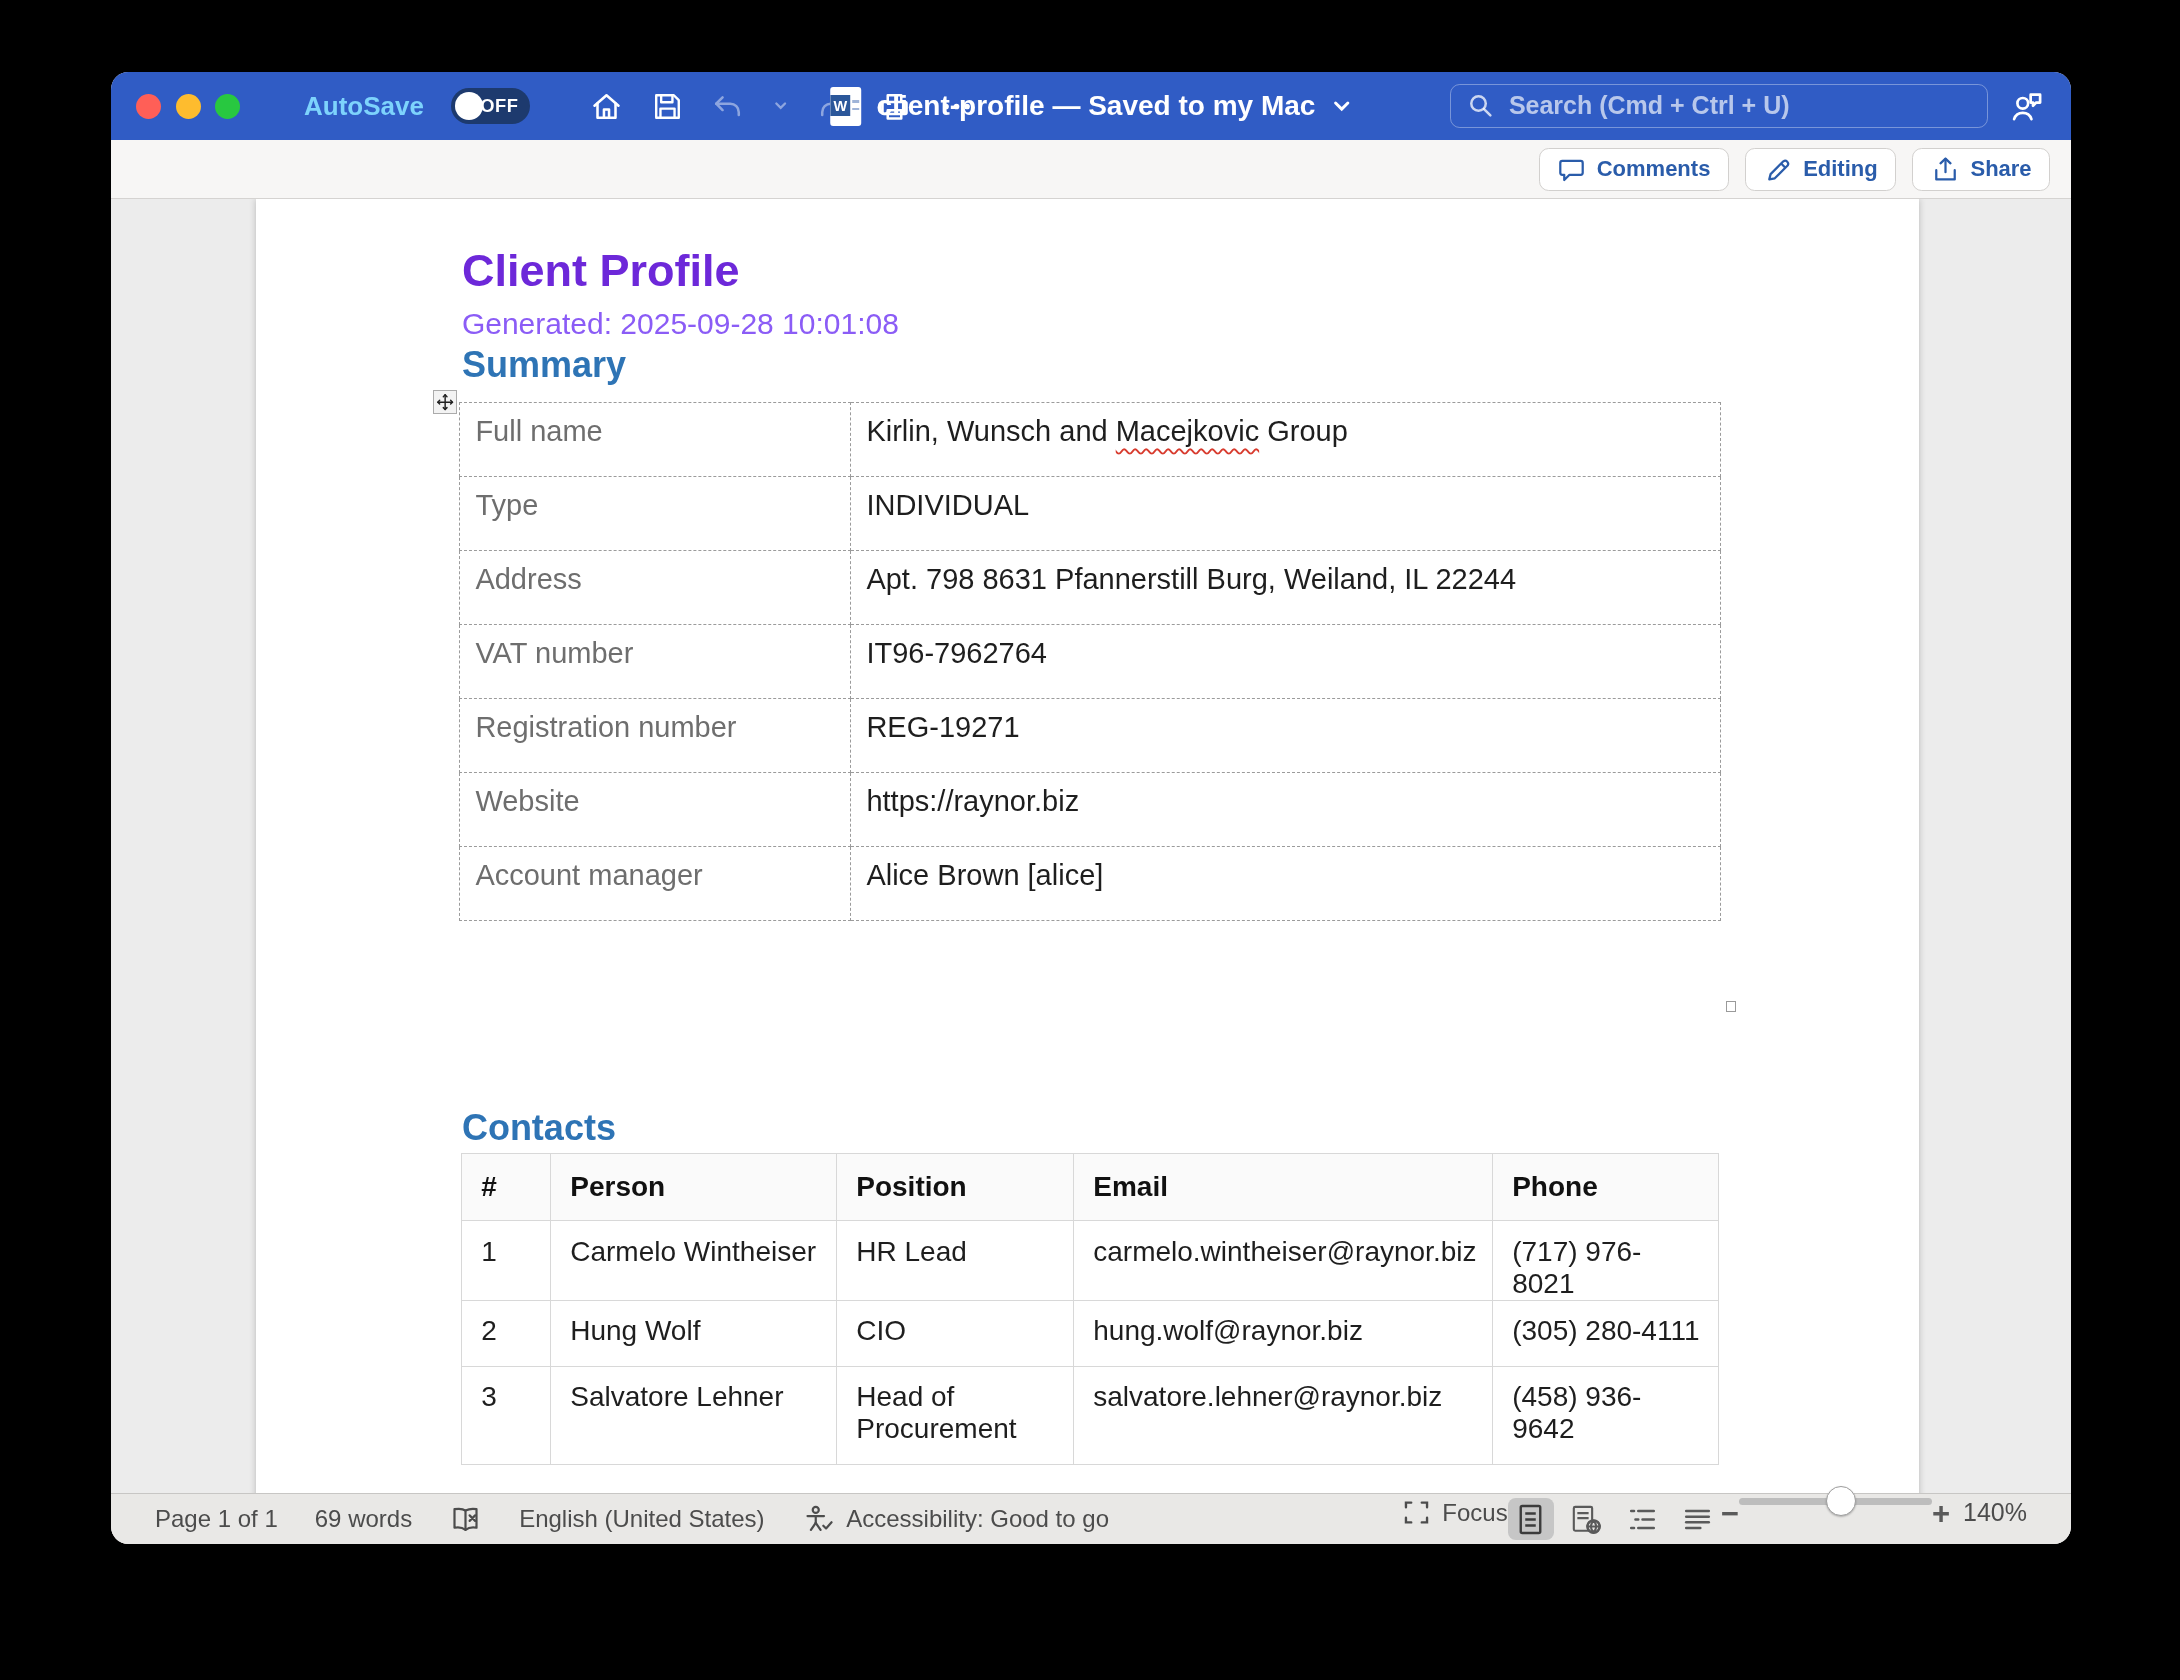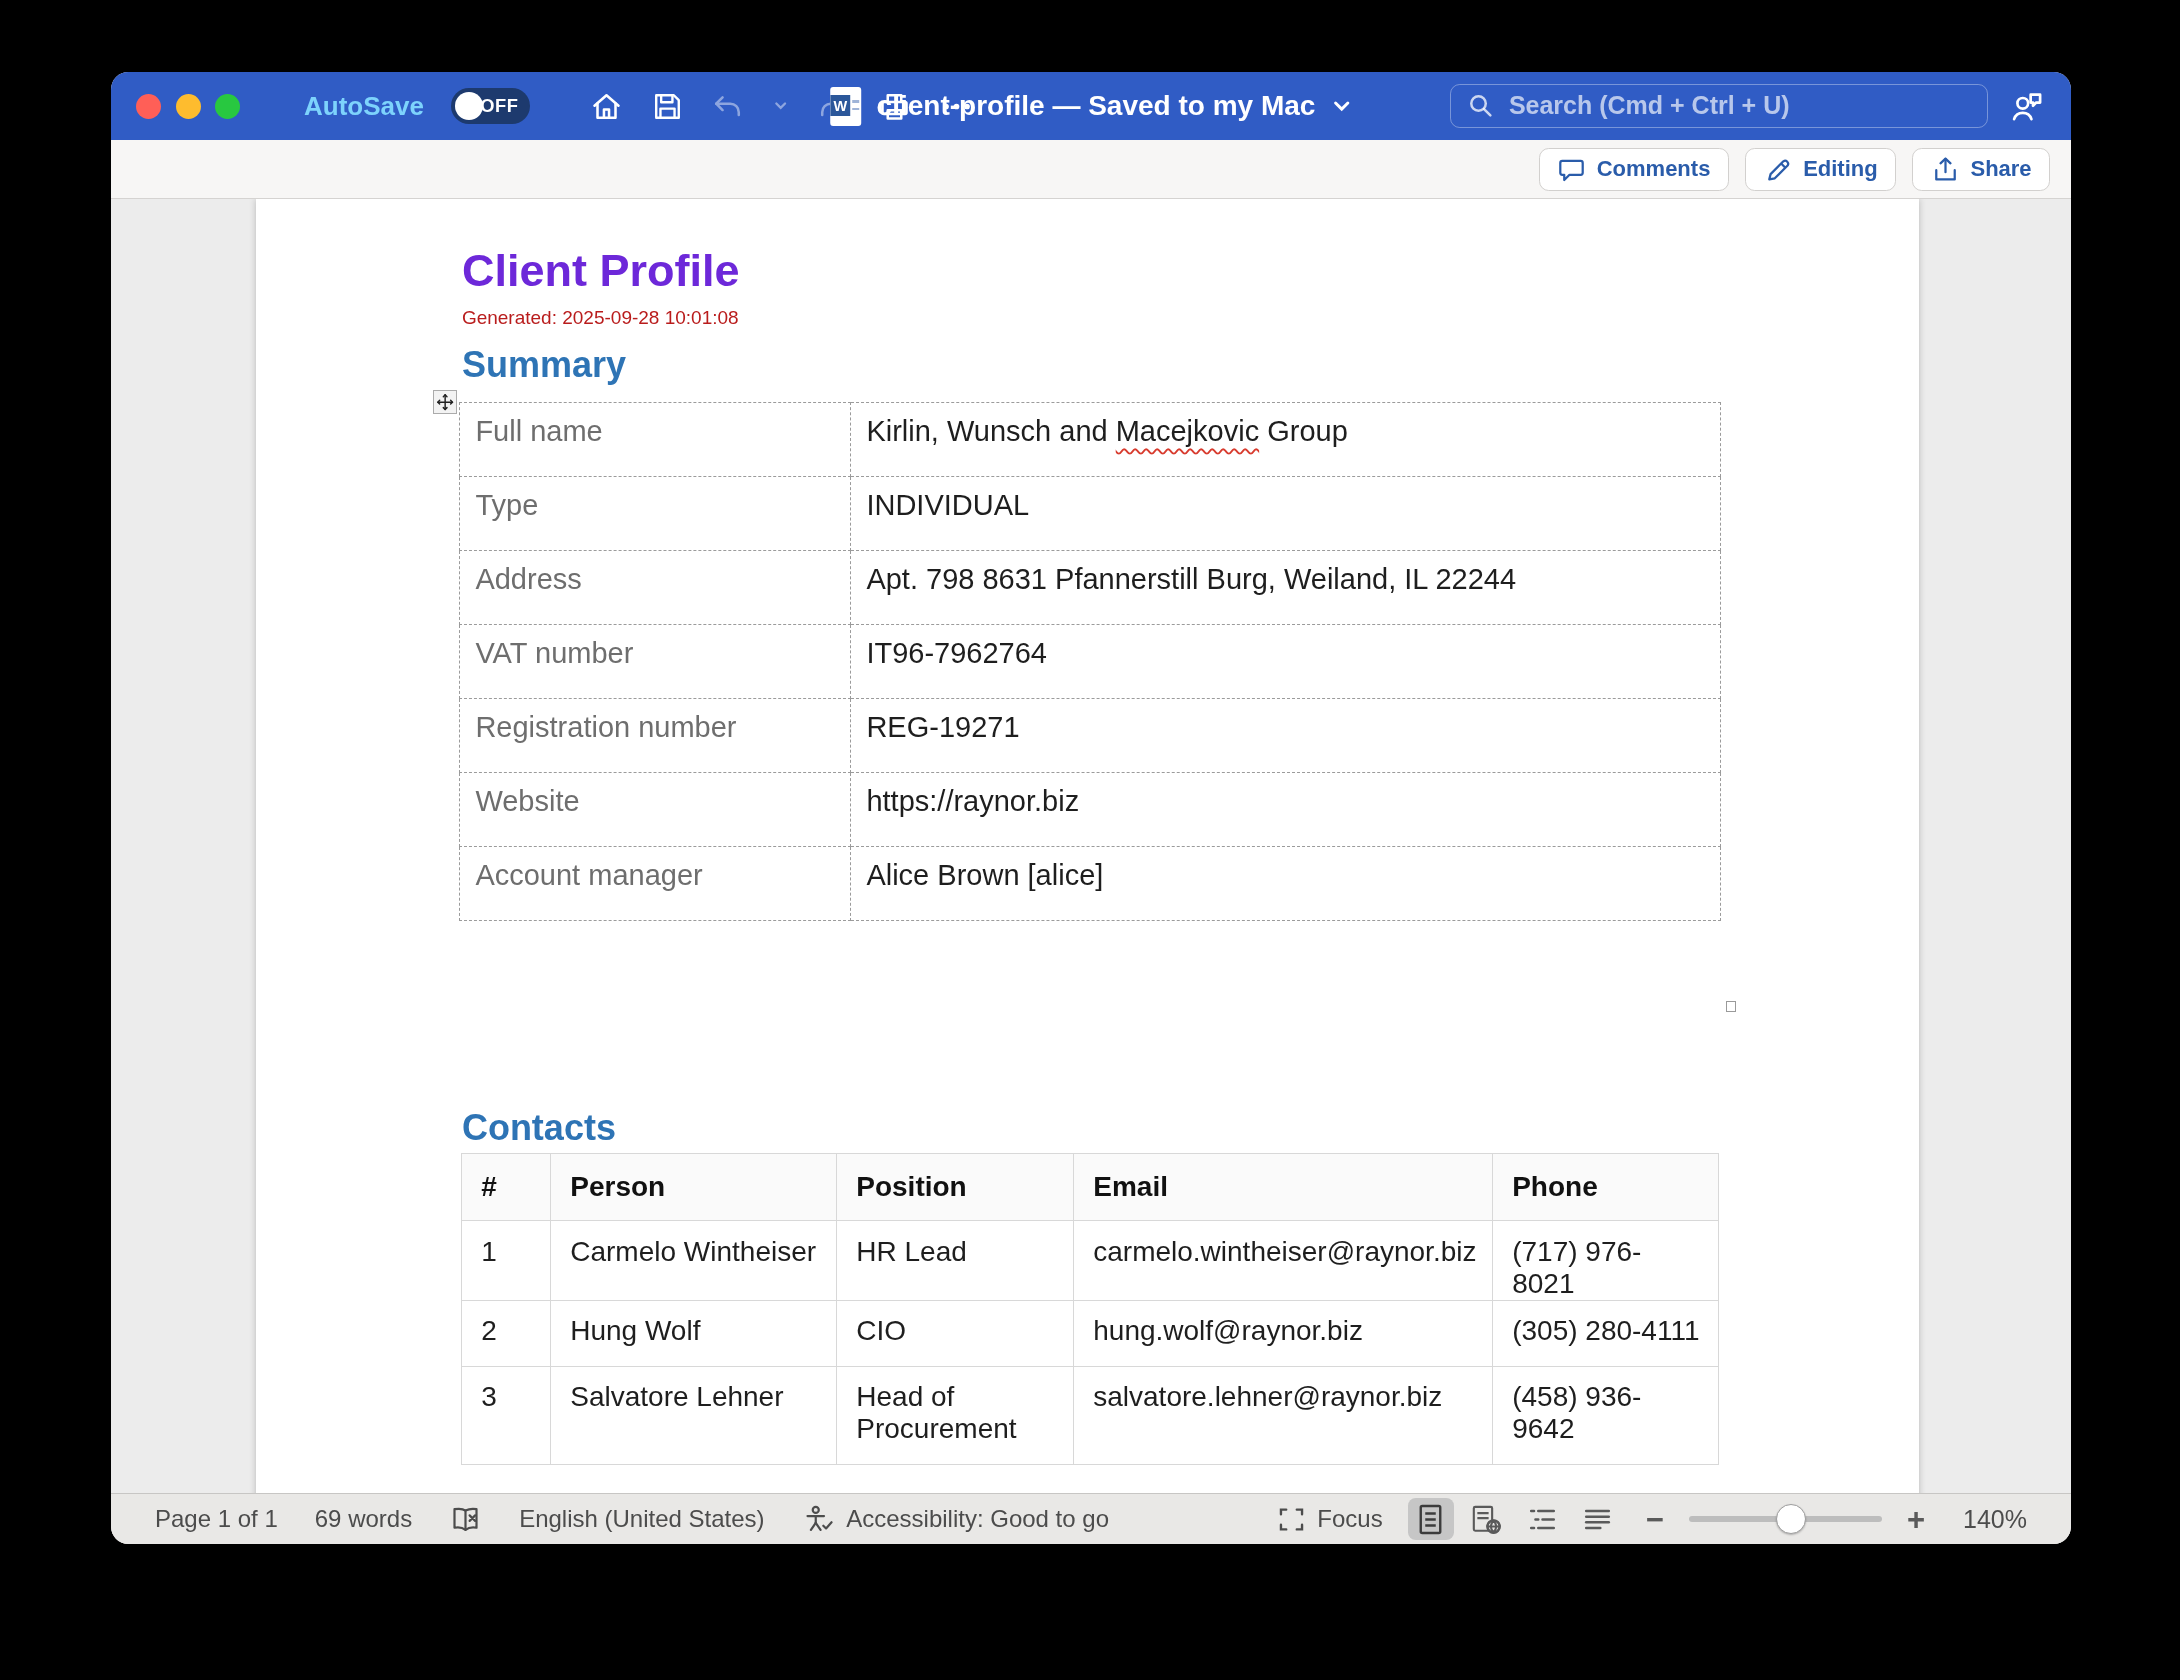--- a/index.html
+++ b/index.html
@@ -47,21 +47,21 @@
   .rib-btn { height:43px; background:#fff; border:1px solid #d2d0ce; border-radius:9.7px; color:#2a5caa;
     font-size:22px; font-weight:700; display:flex; align-items:center; gap:10.6px; padding:0 17.4px; cursor:default; }
 
   
   .docarea { flex:1; position:relative; background:#ececec; overflow:hidden; }
   .page { position:absolute; left:145px; top:0; width:1663px; height:1352px; background:#fff;
     box-shadow:0 0 6.8px rgba(0,0,0,.22); }
   .content { position:absolute; left:203px; top:0; width:1265px; }
 
   .doc-h1 { position:absolute; top:46px; left:2.9px; font-size:45px; font-weight:700; color:#6d28d9; }
-  .doc-gen { position:absolute; top:108px; left:2.9px; font-size:19px; color:#b91c1c; }
+  .doc-gen { position:absolute; top:108px; left:2.9px; font-size:30px; color:#8b5cf6; }
   .doc-h2 { font-size:36px; font-weight:700; color:#2E74B5; position:absolute; left:2.9px; }
   .h2-summary { top:145px; }
   .h2-contacts { top:908px; }
 
   table { border-collapse:collapse; }
   .summary-table { position:absolute; top:203px; left:0; width:1262px; }
   .summary-table td { border:1px dashed #9b9b9b; vertical-align:top; height:74px;
     padding:11.6px 13.5px 0 15.4px; font-size:29px; }
   .summary-table td.lbl { width:391px; color:#6e6e6e; }
   .summary-table td.val { color:#1e1e1e; }
@@ -79,21 +79,21 @@
   .contacts-table th { height:67px; background:#fafafa; font-weight:700; color:#111; padding:0 0 0 19.3px; vertical-align:middle; }
   .contacts-table td { vertical-align:top; padding:14.5px 15.4px 0 19.3px; color:#1e1e1e; }
   .row-h { height:66px; }
   .row-tall { height:98px; }
 
   
   .statusbar { height:51px; flex:0 0 51px; background:#e9e8e6; border-top:1px solid #c7c6c4;
     display:flex; align-items:center; padding:0 44px; color:#4c4c4c; font-size:24px; }
   .sb-left { display:flex; align-items:center; gap:37px; }
   .sb-item { display:flex; align-items:center; gap:11.6px; white-space:nowrap; color:#4c4c4c; }
-  .sb-right { margin-left:auto; display:flex; align-items:center; gap:25px; }
+  .sb-right { margin-left:auto; display:flex; align-items:flex-start; }
   .view-icons { display:flex; align-items:center; gap:9.7px; }
   .view-btn { width:46px; height:42px; display:flex; align-items:center; justify-content:center;
     border-radius:7.7px; color:#5a5a5a; }
   .view-btn.selected { background:#c6c6c6; color:#3c3c3c; }
   .zoom-minus,.zoom-plus { font-size:31px; color:#5a5a5a; font-weight:700; line-height:1; }
   .zoom-slider { width:193px; height:6.8px; border-radius:3.9px; background:#bdbdbd; position:relative; }
   .zoom-knob { position:absolute; left:53%; top:50%; transform:translate(-50%,-50%); width:30px; height:30px;
     border-radius:50%; background:#fff; border:1px solid #9e9e9e; box-shadow:0 1px 1.9px rgba(0,0,0,.25); }
   .zoom-pct { font-size:25px; color:#4c4c4c; min-width:77px; text-align:right; }
   svg { display:block; }

